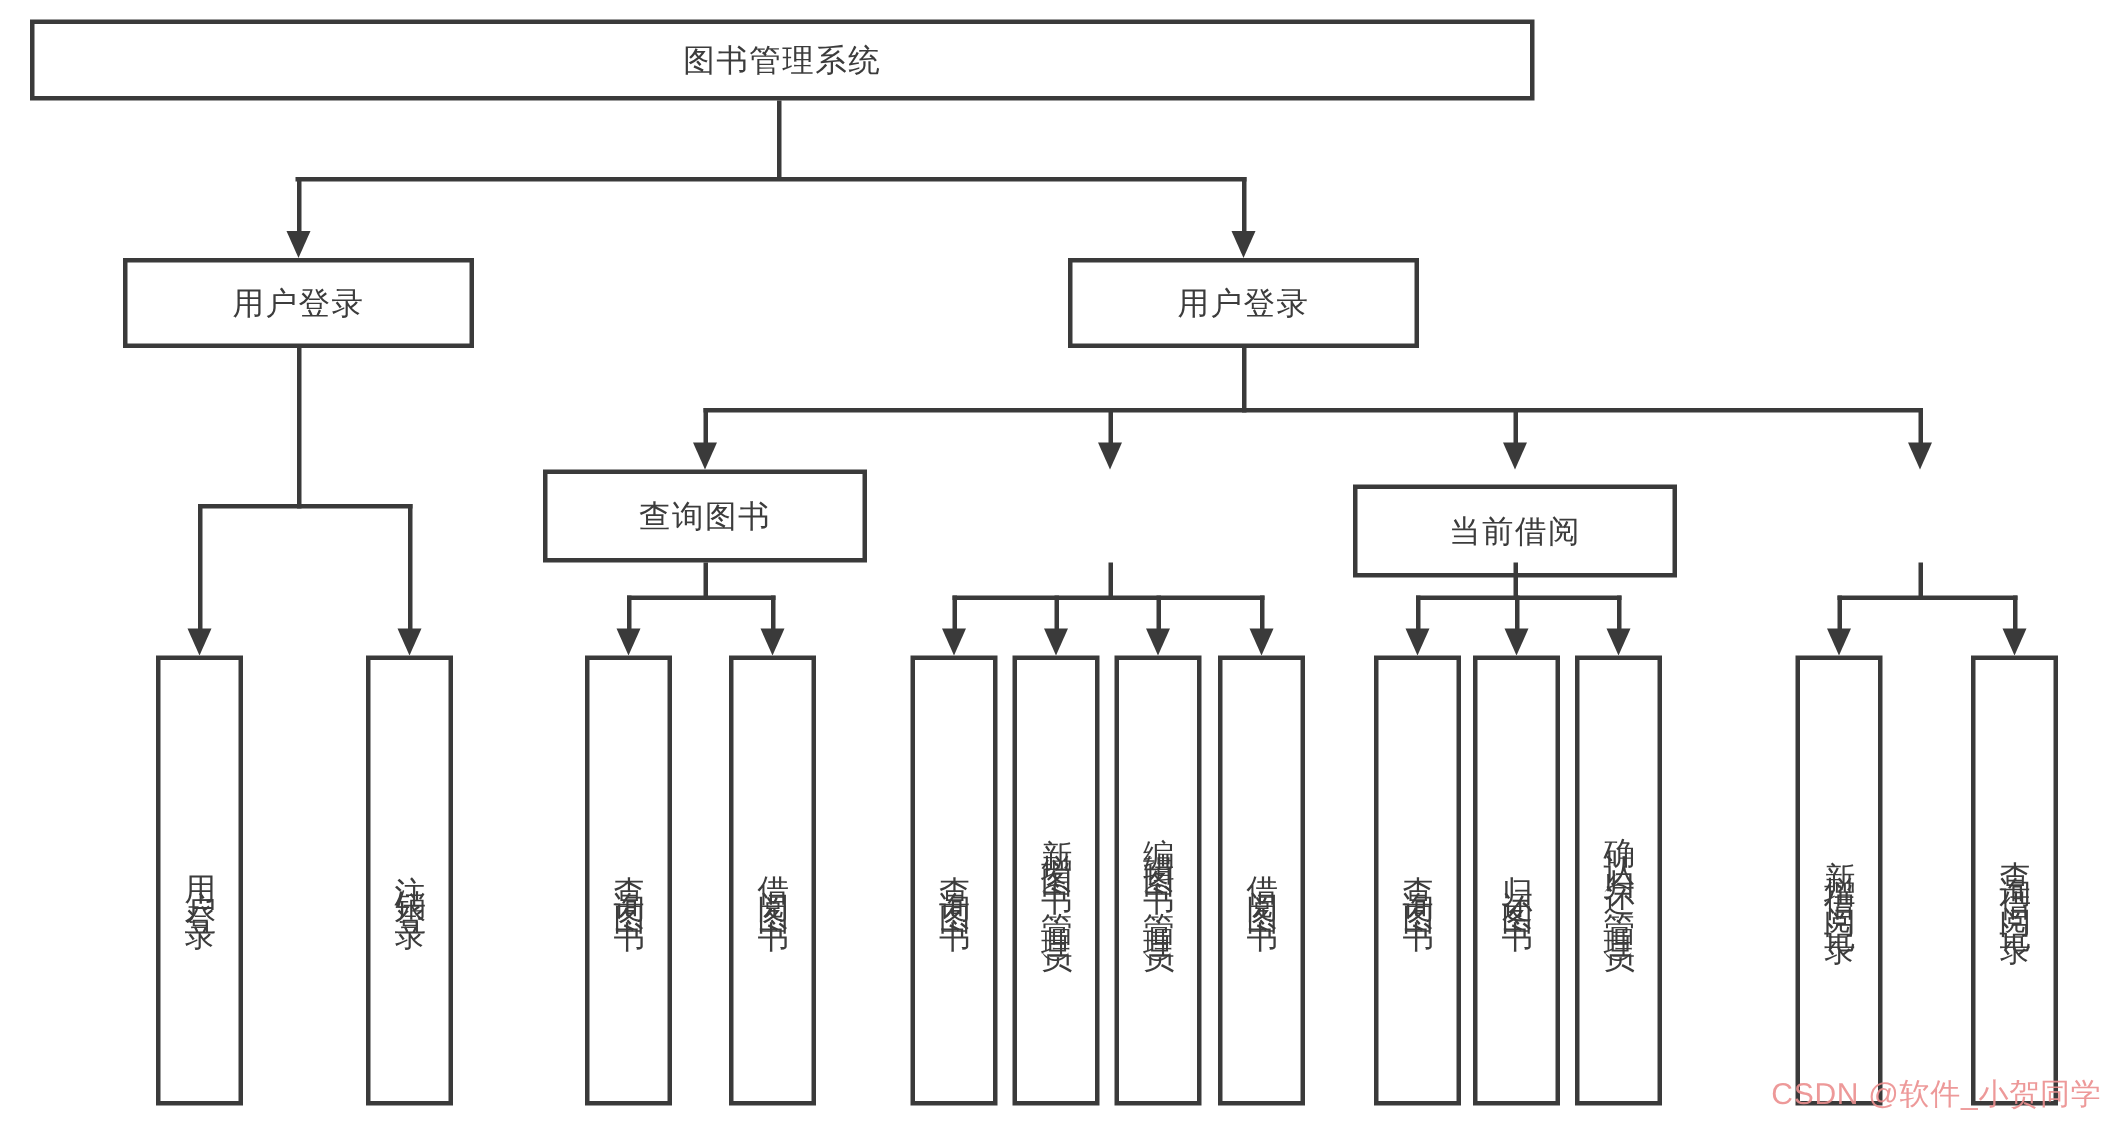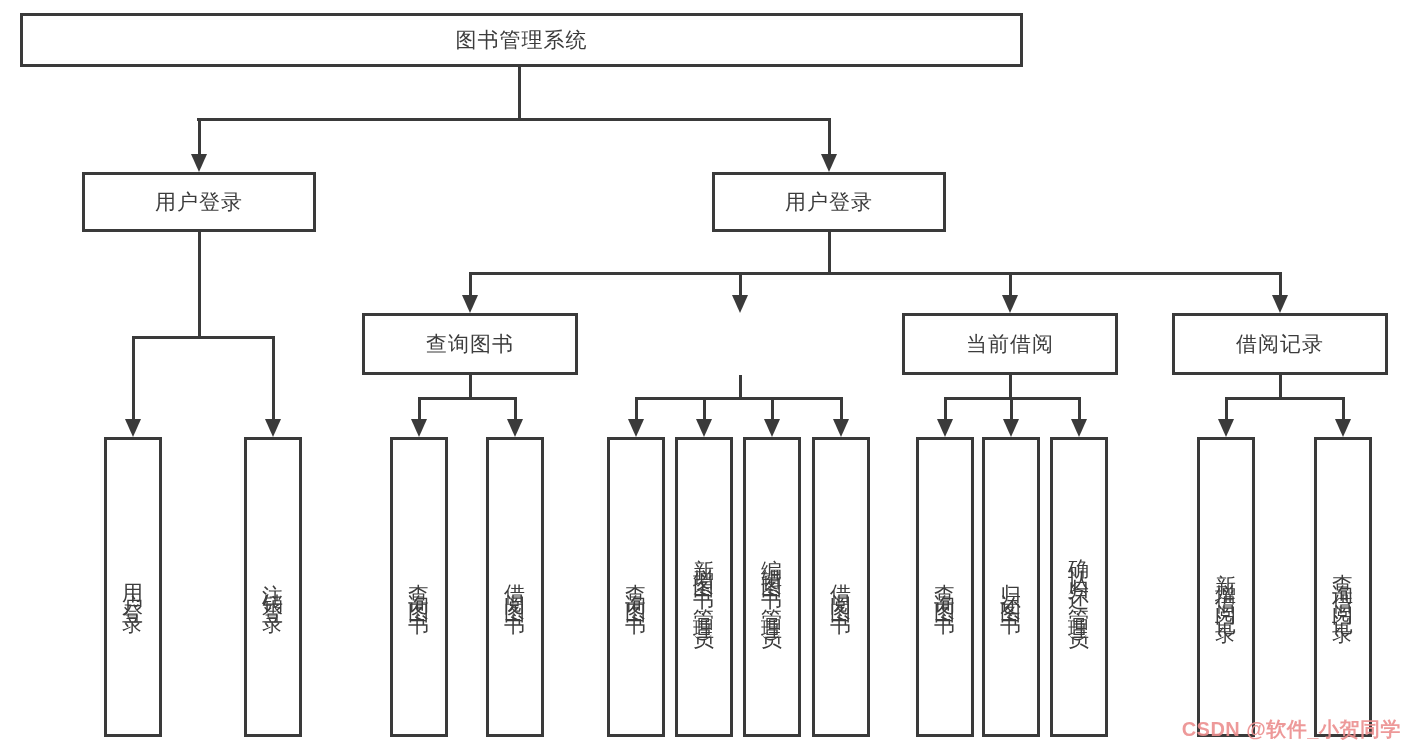--- a/index.html
+++ b/index.html
@@ -20,21 +20,21 @@
   .vline,.hline{position:absolute;background:#3a3a3a;}
   .vline{width:3px;}
   .hline{height:3px;}
   .arrow{
     position:absolute;width:0;height:0;
     border-left:8px solid transparent;border-right:8px solid transparent;
     border-top:18px solid #3a3a3a;
   }
   #watermark{
     position:absolute;right:4px;bottom:4px;font-size:20px;letter-spacing:0.5px;
-    color:#ec8f8f;opacity:0.9;white-space:nowrap;font-weight:bold;
+    color:#ec8f8f;opacity:0.9;white-space:nowrap;
   }
 </style>
 </head>
 <body>
 
 <div id="canvas">
 
   <div class="box" style="left:20px;top:13px;width:1003px;height:54px;">
     <span class="hlabel">图书管理系统</span>
   </div>
@@ -67,25 +67,22 @@
   <div class="vline" style="left:739px;top:272px;height:26px;"></div>
   <div class="arrow" style="left:732px;top:295px;"></div>
   <div class="vline" style="left:1009px;top:272px;height:26px;"></div>
   <div class="arrow" style="left:1002px;top:295px;"></div>
   <div class="vline" style="left:1279px;top:272px;height:26px;"></div>
   <div class="arrow" style="left:1272px;top:295px;"></div>
 
   <div class="box" style="left:362px;top:313px;width:216px;height:62px;">
     <span class="hlabel">查询图书</span>
   </div>
-  <div class="box" style="left:902px;top:313px;width:216px;height:62px;">
+  <div class="box" style="left:902px;top:323px;width:216px;height:62px;">
     <span class="hlabel">当前借阅</span>
-  </div>
-  <div class="box" style="left:1172px;top:313px;width:216px;height:62px;">
-    <span class="hlabel">借阅记录</span>
   </div>
 
   <div class="vline" style="left:469px;top:375px;height:25px;"></div>
   <div class="hline" style="left:418px;top:397px;width:99px;"></div>
   <div class="vline" style="left:418px;top:397px;height:26px;"></div>
   <div class="arrow" style="left:411px;top:419px;"></div>
   <div class="vline" style="left:514px;top:397px;height:26px;"></div>
   <div class="arrow" style="left:507px;top:419px;"></div>
 
   <div class="vline" style="left:739px;top:375px;height:25px;"></div>

